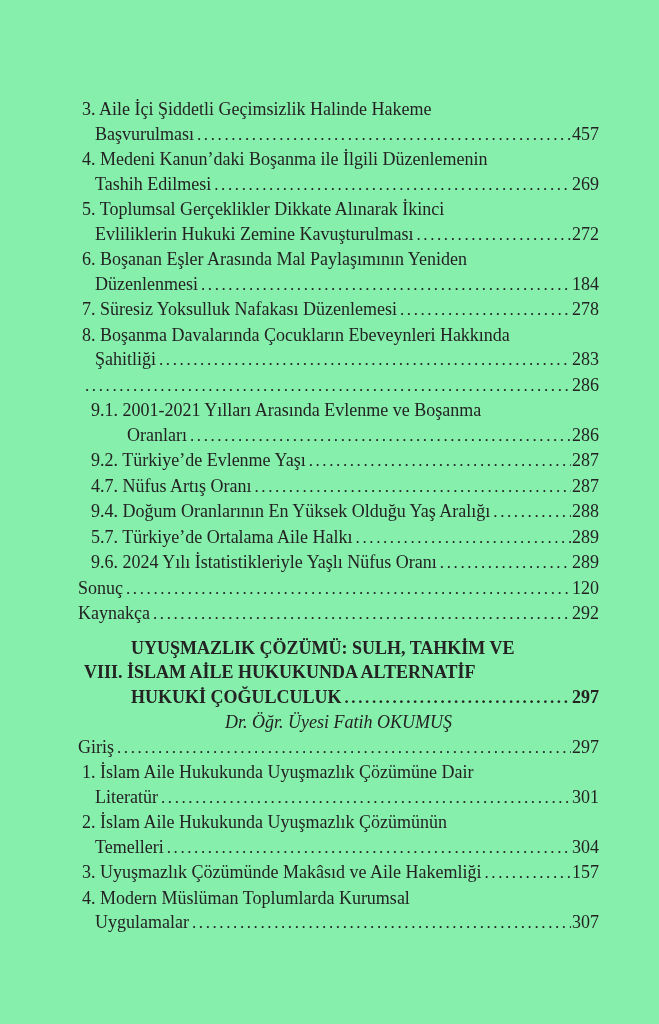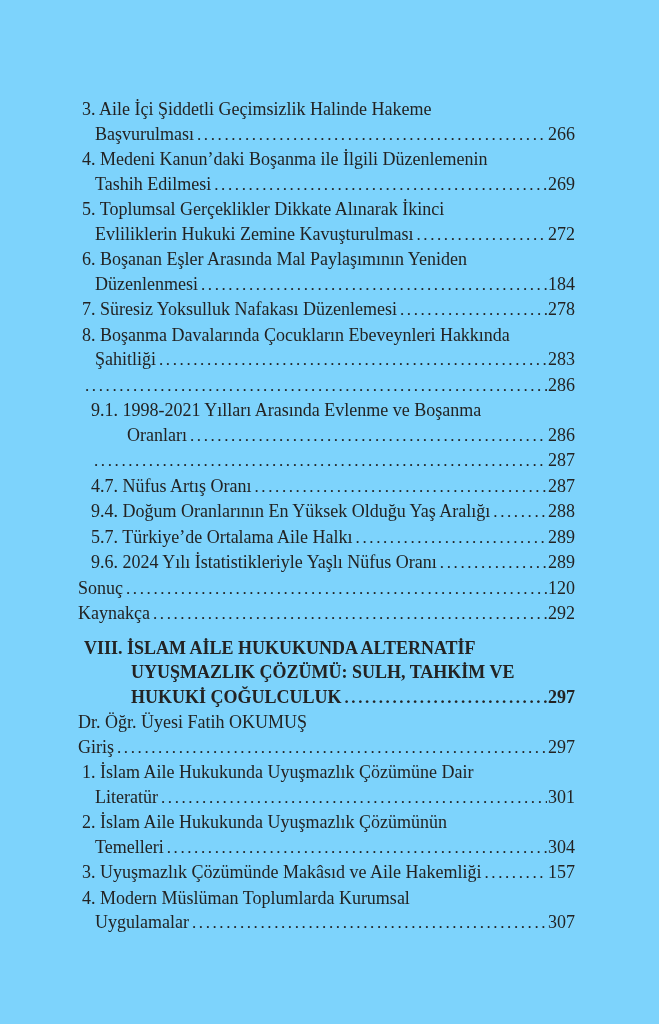--- a/index.html
+++ b/index.html
@@ -4,24 +4,24 @@
 <style>
   html,body{margin:0;padding:0;}
   body{
     background:#e9e9e9;
     font-family:"Liberation Serif","DejaVu Serif",serif;
   }
   .page{
     position:relative;
     width:659px;height:1024px;
     margin:0 auto;
-    background:#7dd3fc;
+    background:#86efac;
     color:#232323;
     box-sizing:border-box;
-    padding:97px 84px 0 78px;
+    padding:97px 60px 0 78px;
     font-size:18px;
     line-height:24.5px;
     overflow:hidden;
   }
   .entry{margin:0;}
   
   .l0{padding-left:0;}
   .l1{padding-left:17px;}
   .l1 .hang{text-indent:-13px;}
   .l1 .hang-row{margin-left:-13px;}
@@ -45,35 +45,36 @@
   }
   .page-num{white-space:nowrap;}
   
   .section-heading{
     font-weight:bold;
     padding-left:53px;
     margin-top:9px;
   }
   .section-heading .hang{text-indent:-47px;}
   .author{
-    text-align:left;
+    text-align:center;
+    font-style:italic;
   }
 </style>
 </head>
 <body>
 
 <div class="page">
 
   <div id="toc-top">
       <div class="entry l1">
         <div class="pre hang">3. Aile İçi Şiddetli Geçimsizlik Halinde Hakeme</div>
         <div class="row">
           <span class="last">Başvurulması</span>
           <span class="leader"></span>
-          <span class="page-num">266</span>
+          <span class="page-num">457</span>
         </div>
       </div>
       <div class="entry l1">
         <div class="pre hang">4. Medeni Kanun’daki Boşanma ile İlgili Düzenlemenin</div>
         <div class="row">
           <span class="last">Tashih Edilmesi</span>
           <span class="leader"></span>
           <span class="page-num">269</span>
         </div>
       </div>
@@ -108,29 +109,30 @@
           <span class="page-num">283</span>
         </div>
       </div>
       <div class="entry l1">
         <div class="row hang-row">
           <span class="leader"></span>
           <span class="page-num">286</span>
         </div>
       </div>
       <div class="entry l2">
-        <div class="pre hang">9.1. 1998-2021 Yılları Arasında Evlenme ve Boşanma</div>
+        <div class="pre hang">9.1. 2001-2021 Yılları Arasında Evlenme ve Boşanma</div>
         <div class="row">
           <span class="last">Oranları</span>
           <span class="leader"></span>
           <span class="page-num">286</span>
         </div>
       </div>
       <div class="entry l2">
         <div class="row hang-row">
+          <span class="last">9.2. Türkiye’de Evlenme Yaşı</span>
           <span class="leader"></span>
           <span class="page-num">287</span>
         </div>
       </div>
       <div class="entry l2">
         <div class="row hang-row">
           <span class="last">4.7. Nüfus Artış Oranı</span>
           <span class="leader"></span>
           <span class="page-num">287</span>
         </div>
@@ -166,22 +168,22 @@
       <div class="entry l0">
         <div class="row hang-row">
           <span class="last">Kaynakça</span>
           <span class="leader"></span>
           <span class="page-num">292</span>
         </div>
       </div>
     </div>
 
   <div class="entry section-heading">
+    <div class="pre">UYUŞMAZLIK ÇÖZÜMÜ: SULH, TAHKİM VE</div>
     <div class="pre hang">VIII. İSLAM AİLE HUKUKUNDA ALTERNATİF</div>
-    <div class="pre">UYUŞMAZLIK ÇÖZÜMÜ: SULH, TAHKİM VE</div>
     <div class="row">
       <span class="last">HUKUKİ ÇOĞULCULUK</span>
       <span class="leader"></span>
       <span class="page-num">297</span>
     </div>
   </div>
 
   <div class="author">Dr. Öğr. Üyesi Fatih OKUMUŞ</div>
 
   <div id="toc-bottom">

